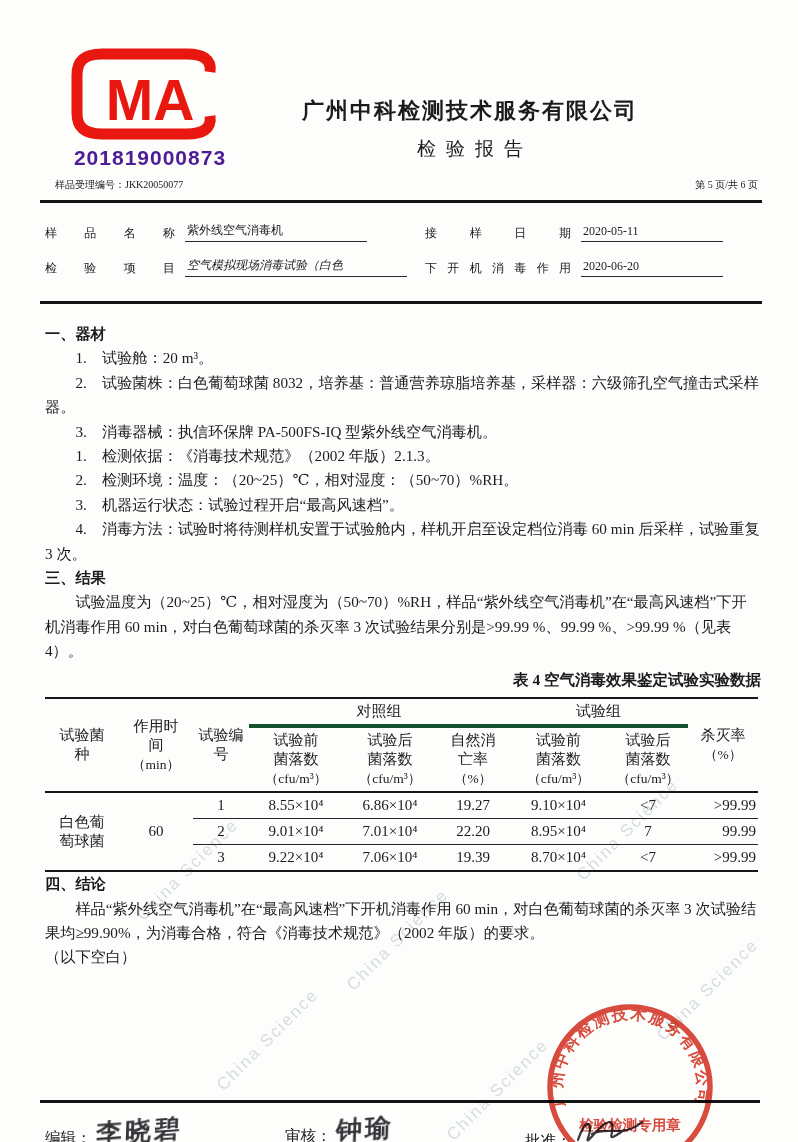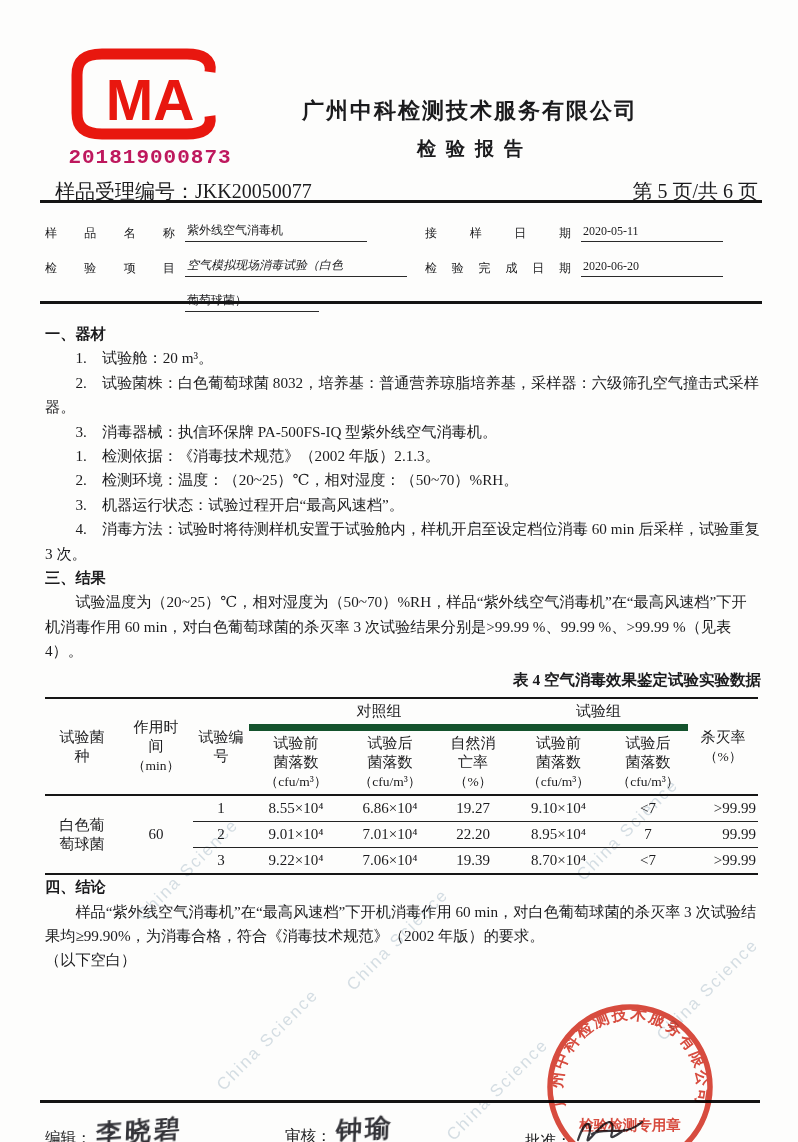--- a/index.html
+++ b/index.html
@@ -4,28 +4,28 @@
 <style>
   html,body{margin:0;padding:0;background:#e8e8e8;}
   .page{
     position:relative;width:798px;height:1142px;margin:0 auto;
     background:#fdfdfc;overflow:hidden;
     font-family:"Liberation Serif","DejaVu Serif",serif;
     color:#1b1b1d;
   }
   
   .cma-block{position:absolute;left:62px;top:48px;width:176px;text-align:center;}
-  .cma-num{color:#be185d;font-size:21px;font-weight:700;letter-spacing:1px;
-    font-family:Liberation Mono, monospace;margin-top:2px;}
+  .cma-num{color:#4c1d95;font-size:21px;font-weight:700;letter-spacing:1px;
+    font-family:Liberation Sans, sans-serif;margin-top:2px;}
   .title-block{position:absolute;left:250px;top:96px;width:440px;text-align:center;}
   .company{font-size:22px;font-weight:600;letter-spacing:2px;}
-  .report-title{font-size:19px;font-weight:700;letter-spacing:10px;margin-top:10px;text-indent:10px;}
+  .report-title{font-size:19px;font-weight:400;letter-spacing:10px;margin-top:10px;text-indent:10px;}
   
   .meta-row{position:absolute;left:55px;right:40px;top:178px;display:flex;
-    justify-content:space-between;font-size:20px;}
+    justify-content:space-between;font-size:10px;}
   .rule{position:absolute;left:40px;width:722px;background:#141414;}
   .rule-1{top:200px;height:3px;}
   .rule-2{top:301px;height:3px;}
   .rule-3{top:1100px;height:2.5px;left:40px;width:720px;}
   
   .sample-info{position:absolute;left:45px;top:222px;width:715px;
     display:grid;grid-template-columns:130px 230px 146px 200px;
     column-gap:10px;row-gap:15px;font-size:12px;align-items:end;}
   .jlabel{text-align:justify;text-align-last:justify;}
   .uline{display:inline-block;border-bottom:1.5px solid #2a2a2a;padding:0 2px 2px 2px;}
@@ -37,21 +37,21 @@
   .content p{margin:0;text-indent:2em;}
   .content p.noindent{text-indent:0;}
   
   .table-title{text-align:right;font-weight:700;font-size:15.5px;margin-top:4px;}
   table.data{border-collapse:collapse;width:713px;margin-top:5px;
     text-align:center;font-size:15px;line-height:19px;table-layout:fixed;}
   table.data th,table.data td{padding:3px 2px;font-weight:400;vertical-align:middle;}
   .t-top{border-top:2.6px solid #161616;}
   .t-hbot{border-bottom:2.6px solid #161616;}
   .t-bot{border-bottom:2.6px solid #161616;}
-  th.grp{border-bottom:7px solid #14532d;padding:2px 0 4px 0;}
+  th.grp{border-bottom:4px solid #14532d;padding:2px 0 4px 0;}
   .h-wrap{width:48px;margin:0 auto;}
   .h-unit{display:block;font-size:13.5px;}
   td.sep{border-top:1.2px solid #242424;}
   .species-cell .h-wrap{width:50px;}
   td.kill{text-align:right;padding-right:5px;}
   
   .blank-note{margin-top:24px;margin-left:86px;}
   
   .signatures{position:absolute;top:1106px;left:0;width:798px;font-size:15.5px;}
   .sig-group{position:absolute;display:flex;align-items:flex-end;}
@@ -99,25 +99,24 @@
   <div class="rule rule-1"></div>
 
   <div class="sample-info">
     <div class="jlabel">样品名称</div>
     <div><span class="uline w182">紫外线空气消毒机</span></div>
     <div class="jlabel">接样日期</div>
     <div><span class="uline w140">2020-05-11</span></div>
 
     <div class="jlabel">检验项目</div>
     <div><span class="uline w222">空气模拟现场消毒试验（白色</span></div>
-    <div class="jlabel">检验完成日期</div>
+    <div class="jlabel">下开机消毒作用</div>
     <div><span class="uline w140">2020-06-20</span></div>
 
     <div></div>
-    <div><span class="uline w135">葡萄球菌）</span></div>
     <div></div>
       <div></div>
   </div>
   <div class="rule rule-2"></div>
 
   <div class="content">
     <p class="noindent sec-title">一、器材</p>
     <p>1.　试验舱：20 m³。</p>
     <p>2.　试验菌株：白色葡萄球菌 8032，培养基：普通营养琼脂培养基，采样器：六级筛孔空气撞击式采样器。</p>
     <p>3.　消毒器械：执信环保牌 PA-500FS-IQ 型紫外线空气消毒机。</p>

